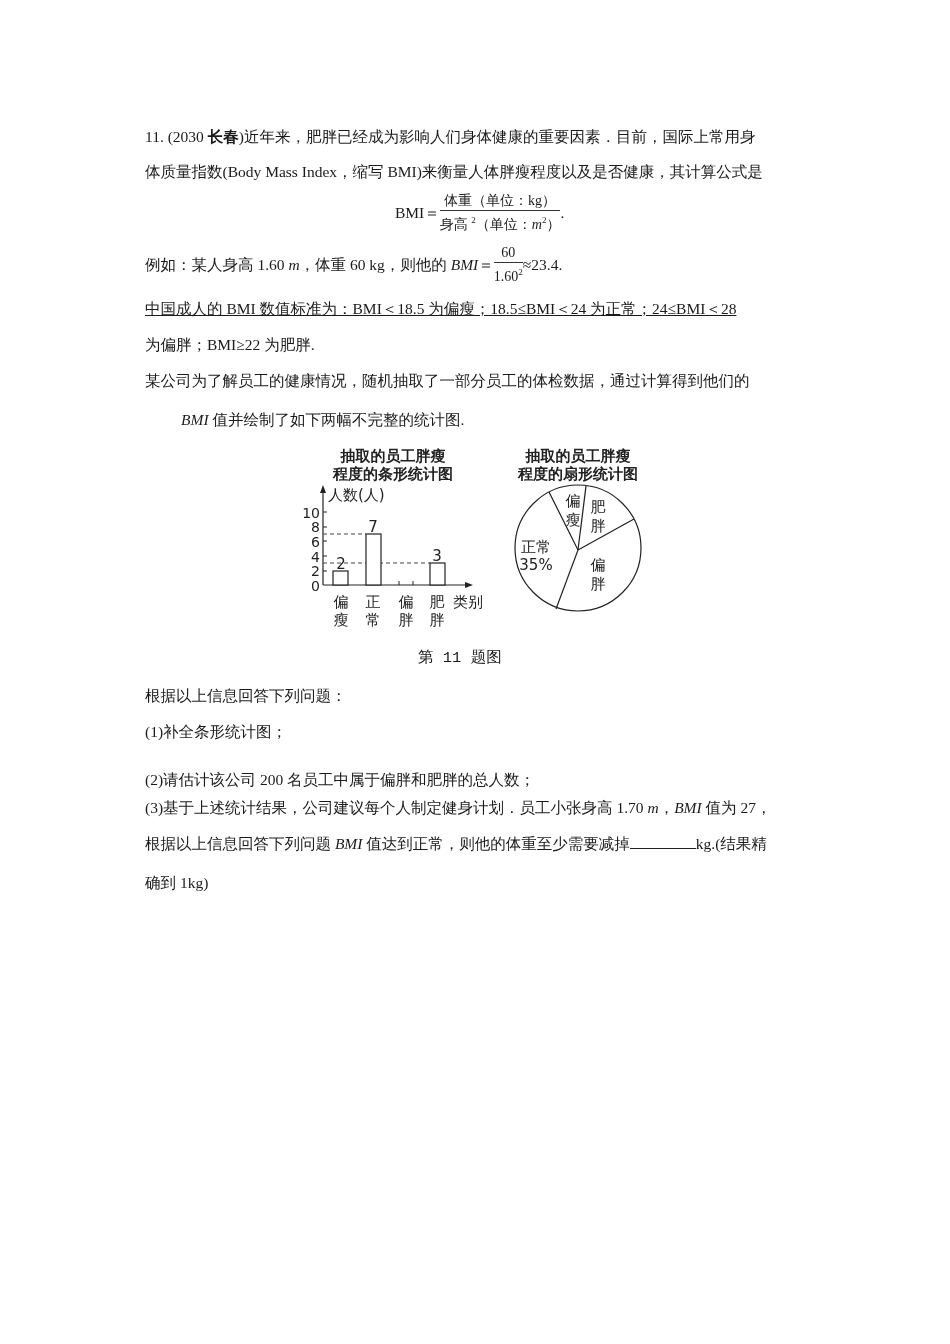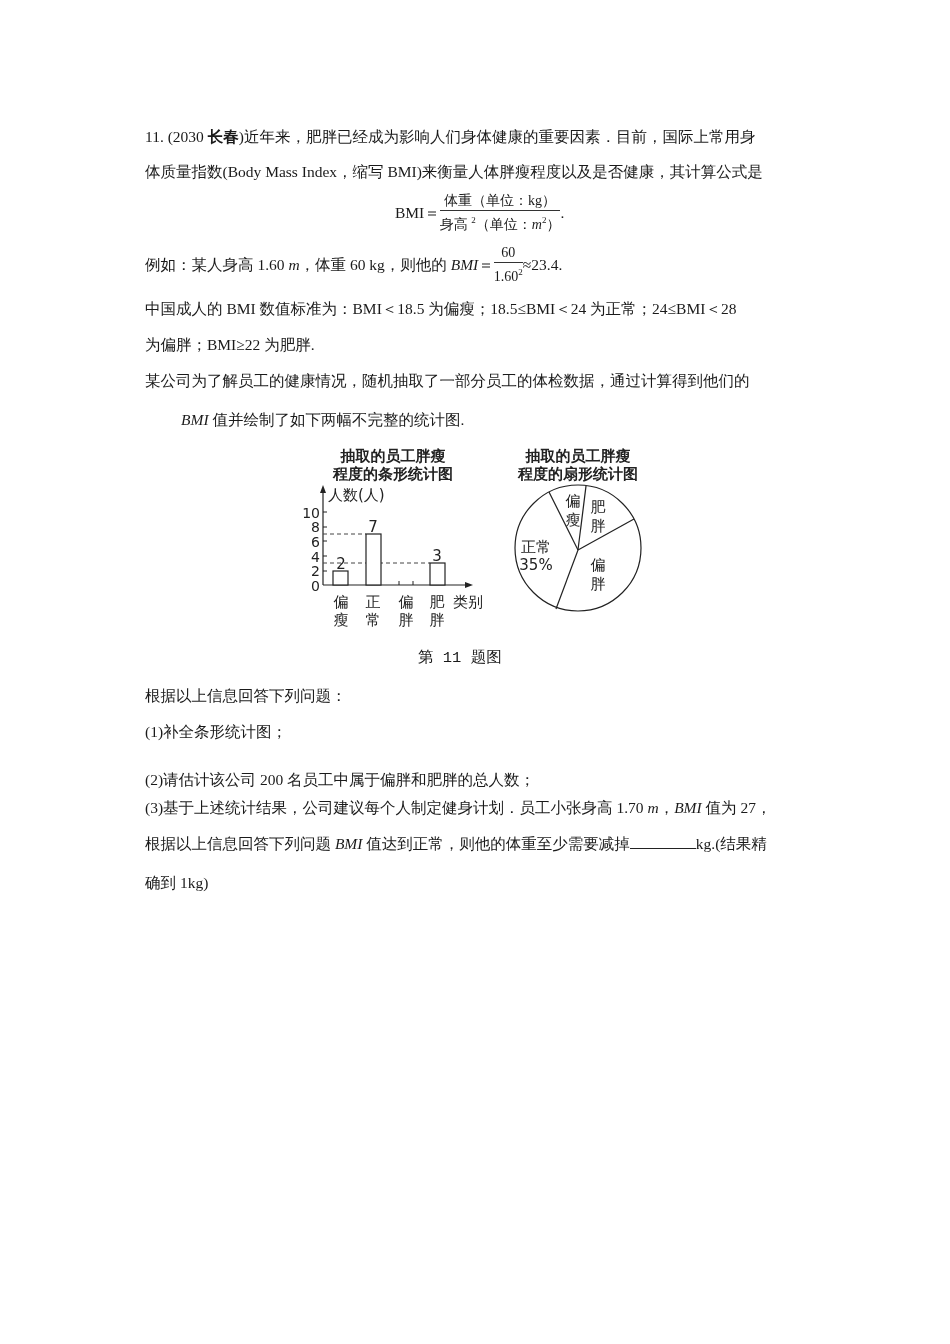--- a/index.html
+++ b/index.html
@@ -24,21 +24,21 @@
 <div class="line" style="top:162px;">体质量指数(Body Mass Index，缩写 BMI)来衡量人体胖瘦程度以及是否健康，其计算公式是</div>
 
 <div class="line" style="top:192px;left:395px;">
   <span style="vertical-align:middle;">BMI＝</span><span class="frac"><span class="num">体重（单位：kg）</span><span class="den"><span>身高</span> <sup>2</sup><span>（单位：</span><span class="it">m</span><sup>2</sup><span>）</span></span></span><span style="vertical-align:middle;">.</span>
 </div>
 
 <div class="line" style="top:244px;">
   <span style="vertical-align:middle;">例如：某人身高 1.60 </span><span class="it" style="vertical-align:middle;">m</span><span style="vertical-align:middle;">，体重 60 kg，则他的 </span><span class="it" style="vertical-align:middle;">BMI</span><span style="vertical-align:middle;">＝</span><span class="frac"><span class="num">60</span><span class="den"><span>1.60</span><sup>2</sup></span></span><span style="vertical-align:middle;">≈23.4.</span>
 </div>
 
-<div class="line" style="top:299px;">中国成人的 BMI 数值标准为：BMI＜18.5 为偏瘦；18.5≤BMI＜24 为正常；24≤BMI＜28</div>
+<div class="line" style="top:299px;text-decoration:underline;">中国成人的 BMI 数值标准为：BMI＜18.5 为偏瘦；18.5≤BMI＜24 为正常；24≤BMI＜28</div>
 <div class="line" style="top:335px;">为偏胖；BMI≥22 为肥胖.</div>
 <div class="line" style="top:371px;">某公司为了解员工的健康情况，随机抽取了一部分员工的体检数据，通过计算得到他们的</div>
 <div class="line" style="top:410px;margin-left:36px;"><span class="it">BMI</span><span> 值并绘制了如下两幅不完整的统计图.</span></div>
 
 <svg style="position:absolute;left:295px;top:440px;" width="205" height="195" viewBox="295 440 205 195">
   <text x="393" y="461" font-size="15" font-weight="bold" text-anchor="middle" fill="#222">抽取的员工胖瘦</text>
   <text x="393" y="479" font-size="15" font-weight="bold" text-anchor="middle" fill="#222">程度的条形统计图</text>
 
   <line x1="323" y1="585" x2="323" y2="488" stroke="#222" stroke-width="1.2"></line>
   <polygon points="323,485 320,493 326,493" fill="#222"></polygon>

